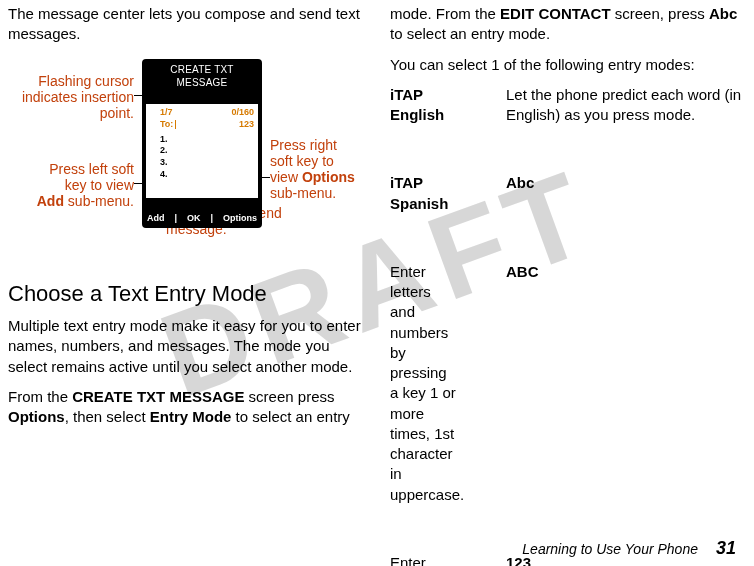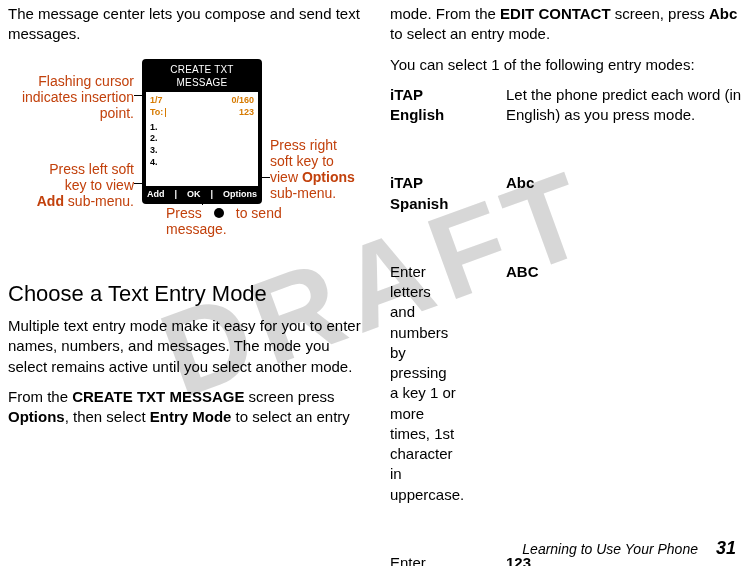--- a/index.html
+++ b/index.html
@@ -58,22 +58,22 @@
     .phone-title {
       color: #fff;
       font-family: "Arial Black", Arial, sans-serif;
       font-size: 10px;
       text-align: center;
       padding: 2px 0;
       letter-spacing: 0.2px;
     }
     .screen {
       background: #fff;
-      margin: 0 2px;
-      padding: 2px 4px 4px 4px;
+      margin: 12px 2px;
+      padding: 2px 4px 4px 14px;
       font-family: "Arial Black", Arial, sans-serif;
       font-size: 9px;
       height: 94px;
       position: relative;
     }
     .scr-row { display: flex; justify-content: space-between; }
     .scr-orange { color: #d67a00; font-weight: 900; }
     .scr-list { margin-top: 4px; line-height: 1.3; }
     .scr-list div { font-weight: 900; }
     .softkeys {

